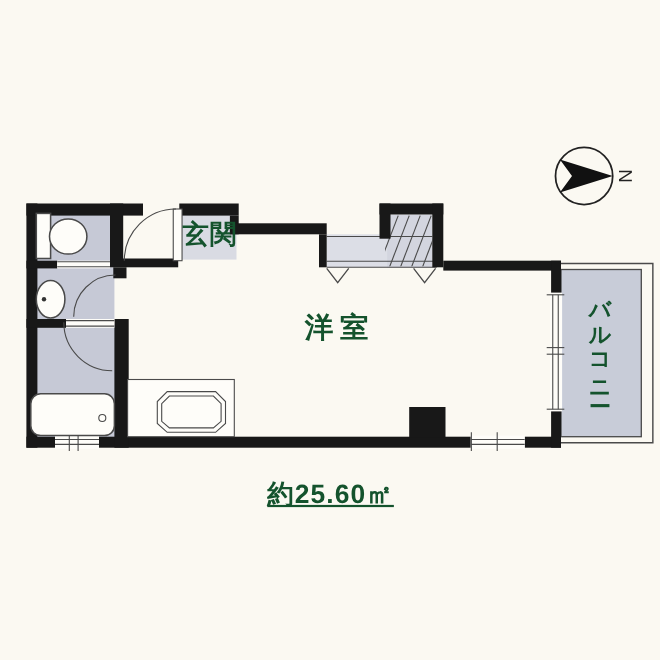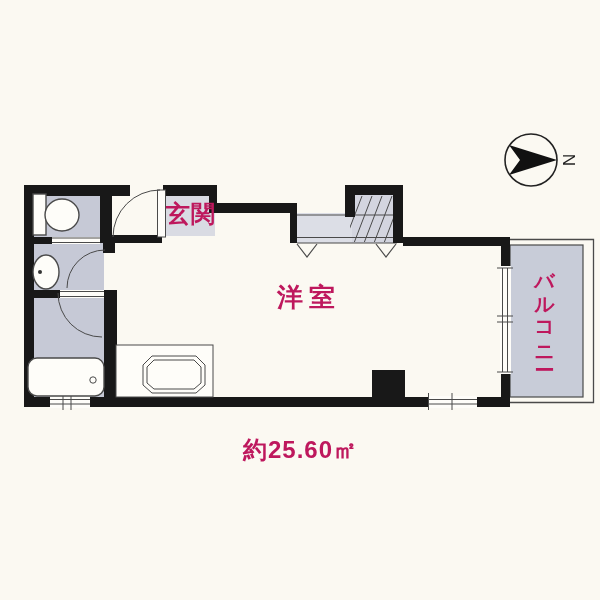--- a/index.html
+++ b/index.html
@@ -15,25 +15,25 @@
   .wet{fill:var(--wet-floor);}
   .ent{fill:var(--entrance-floor);}
   .clo{fill:var(--closet-floor);}
   .clo2{fill:var(--closet-floor-upper);}
   .bal{fill:var(--balcony-floor);stroke:var(--line);stroke-width:1.2;}
   .white{fill:#fefdf9;}
   .fix{fill:var(--fixture);stroke:var(--line);stroke-width:1.4;}
   .ln{stroke:var(--line);stroke-width:1.3;fill:none;}
   .thin{stroke-width:1;}
   .vee{fill:none;stroke:var(--line);stroke-width:1.2;}
-  .lbl{position:absolute;color:#be185d;font-weight:600;line-height:1;white-space:nowrap;}
+  .lbl{position:absolute;color:#14532d;font-weight:600;line-height:1;white-space:nowrap;}
   .lbl-genkan{left:166px;top:202px;font-size:24px;letter-spacing:1px;}
   .lbl-room{left:277px;top:284px;font-size:26px;letter-spacing:6px;}
   .lbl-balcony{left:535px;top:259px;font-size:20px;letter-spacing:2px;writing-mode:vertical-rl;}
-  .lbl-area{left:243px;top:438px;font-size:24px;letter-spacing:1px;}
+  .lbl-area{left:243px;top:438px;font-size:24px;letter-spacing:1px;text-decoration:underline;}
 </style>
 </head>
 <body>
 
 <div class="stage">
   <svg width="600" height="600" viewBox="0 0 600 600">
     <defs>
       <clipPath id="hatchClip">
           <rect x="350" y="195" width="43" height="47"></rect>
         </clipPath>

